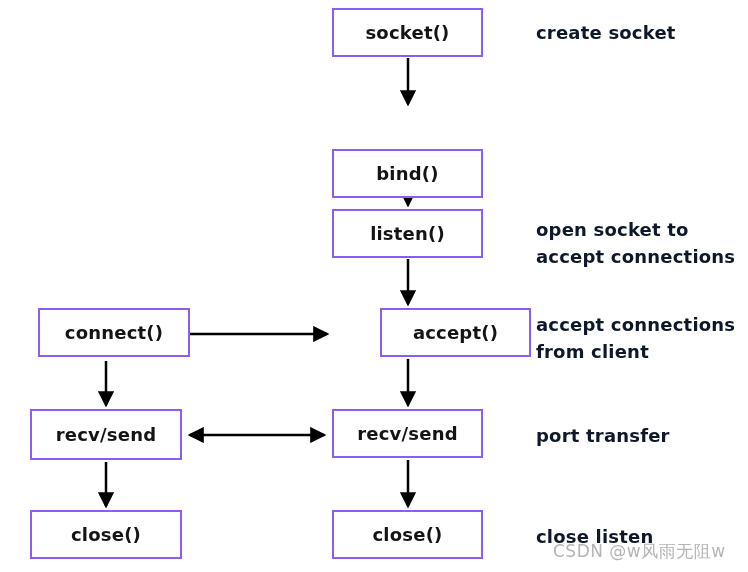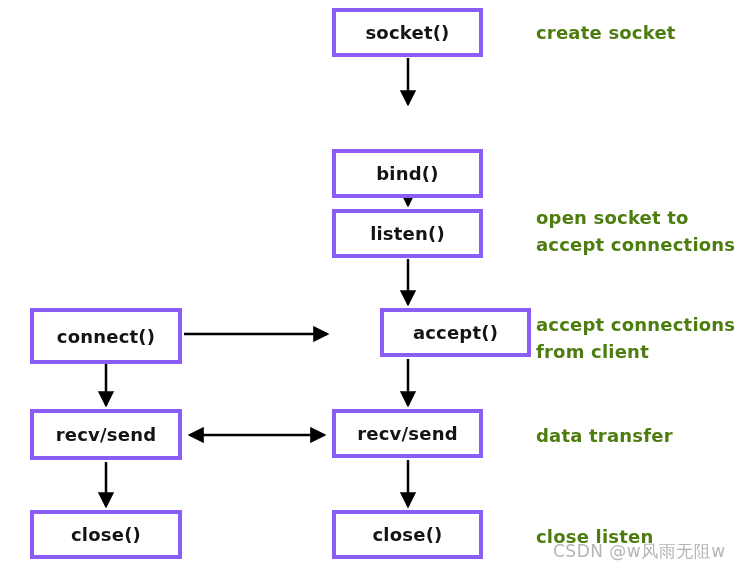--- a/index.html
+++ b/index.html
@@ -16,56 +16,56 @@
   }
   .arrow-layer {
     position: absolute;
     left: 0; top: 0;
     width: 748px; height: 572px;
   }
   .node {
     position: absolute;
     width: 151px;
     height: 49px;
-    border: 4px solid #8b5cf6;
+    border: 2px solid #8b5cf6;
     background: #ffffff;
     display: flex;
     align-items: center;
     justify-content: center;
     font-size: 18px;
     font-weight: 600;
     color: #141414;
     letter-spacing: 0.2px;
   }
   
   .srv-0 { left: 332px; top: 8px; }
   .srv-1 { left: 332px; top: 108px; margin-top: 41px; }
   .srv-2 { left: 332px; top: 209px; }
   .srv-3 { left: 332px; top: 308px; margin-left: 48px; }
   .srv-4 { left: 332px; top: 409px; }
   .srv-5 { left: 332px; top: 510px; }
   
-  .cli-0 { left: 30px; top: 308px; width: 152px; height: 56px; text-align: center; }
+  .cli-0 { left: 38px; top: 308px; width: 152px; height: 49px; text-align: center; }
   .cli-1 { left: 30px; top: 409px; width: 152px; height: 51px; }
   .cli-2 { left: 30px; top: 510px; width: 152px; height: 49px; }
   
   .ann {
     position: absolute;
     left: 536px;
     width: 212px;
     font-size: 18px;
     font-weight: 600;
     line-height: 27px;
-    color: #4d7c0f;
+    color: #0f172a;
     white-space: pre-line;
     letter-spacing: 0.2px;
   }
   .ann-0 { top: 19px; }
   .ann-1 { top: 109px; }
-  .ann-2 { top: 204px; }
+  .ann-2 { top: 216px; }
   .ann-3 { top: 311px; }
   .ann-4 { top: 422px; }
   .ann-5 { top: 523px; }
   .watermark {
     position: absolute;
     left: 553px;
     top: 540px;
     font-size: 17px;
     color: #b5b5b5;
     white-space: nowrap;
@@ -109,18 +109,18 @@
 
   <div class="node cli-0">connect()</div>
   <div class="node cli-1">recv/send</div>
   <div class="node cli-2">close()</div>
 
   <div class="ann ann-0">create socket</div>
   <div class="ann ann-2">open socket to
 accept connections</div>
   <div class="ann ann-3">accept connections
 from client</div>
-  <div class="ann ann-4">data transfer</div>
+  <div class="ann ann-4">port transfer</div>
   <div class="ann ann-5">close listen</div>
 
   <div class="watermark">CSDN @w风雨无阻w</div>
 
 </div>
 
 </body></html>

